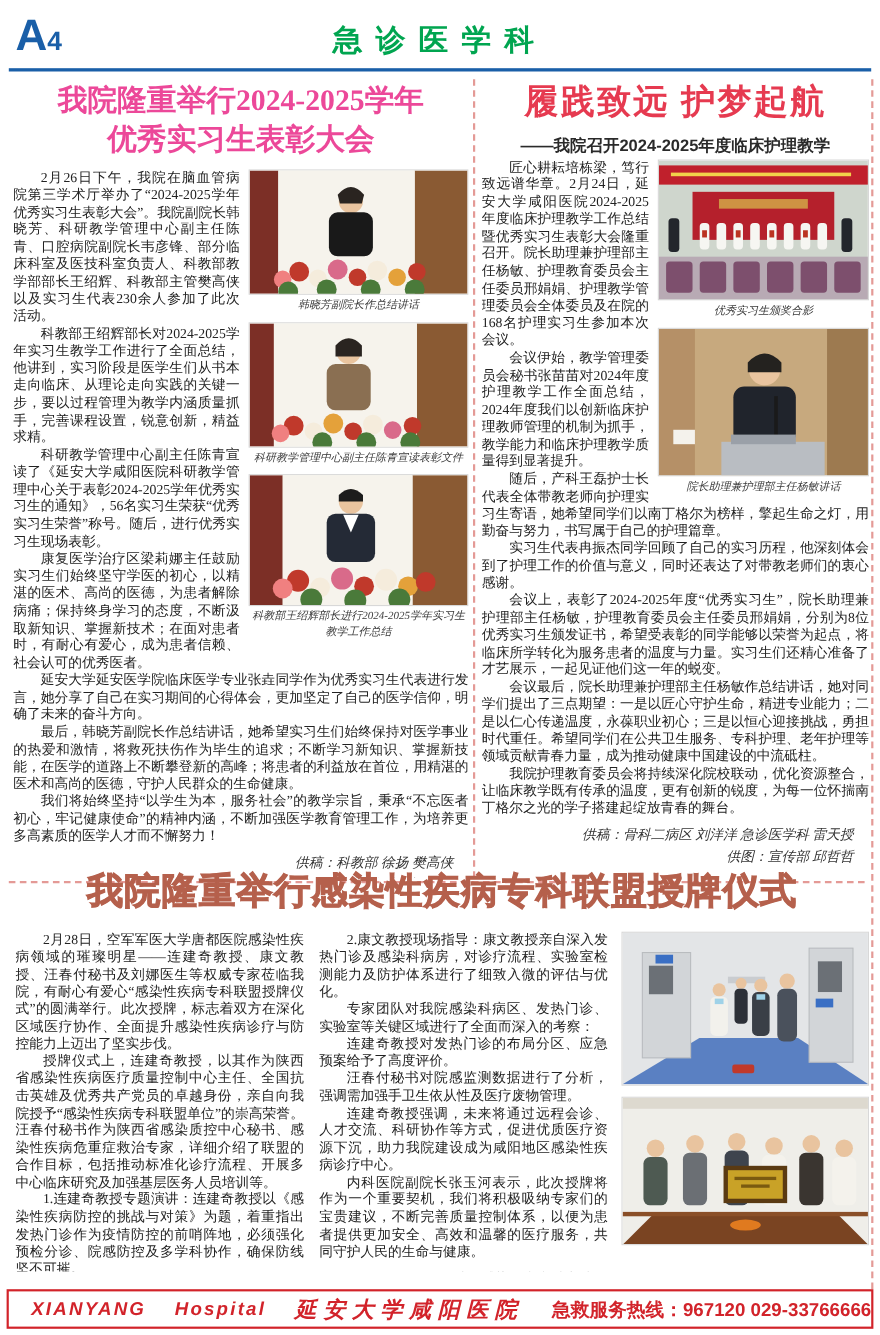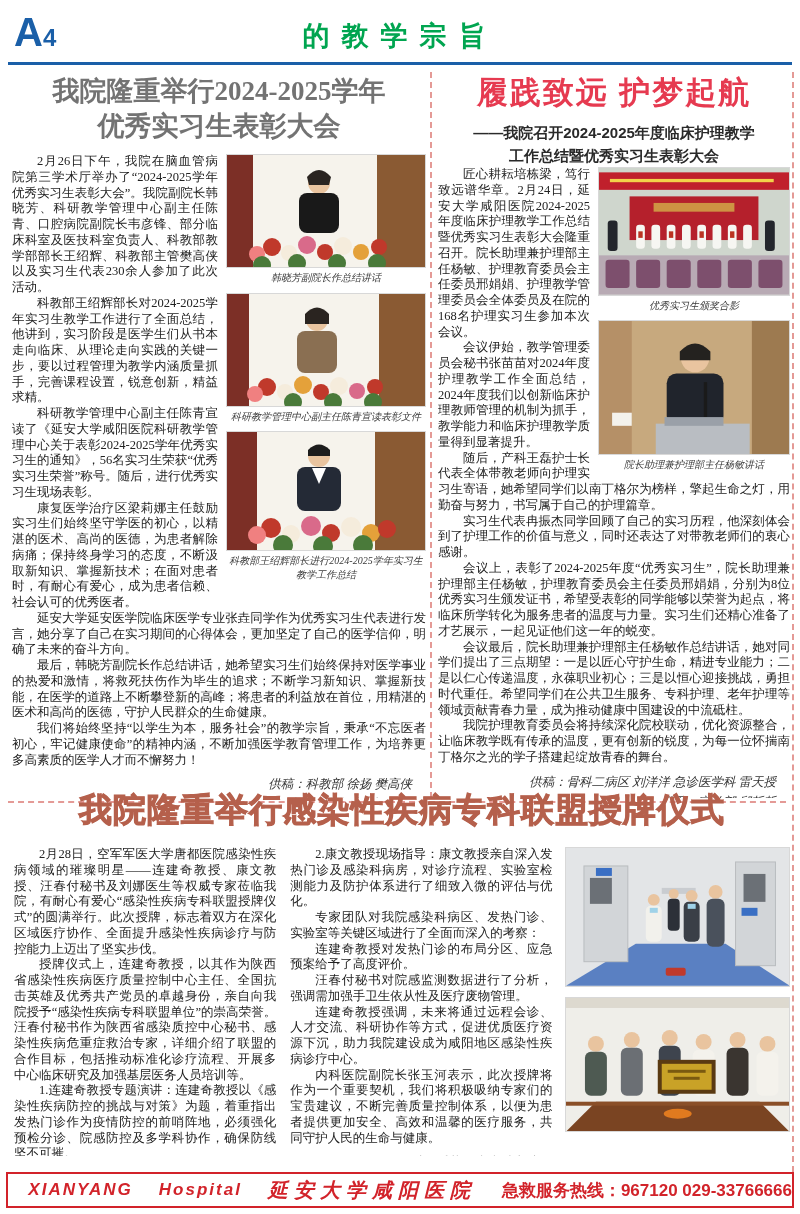--- a/index.html
+++ b/index.html
@@ -25,21 +25,21 @@
   .hdiv { position:absolute; top:801px; left:8px; right:14px; height:0; border-top:2px dashed #e49a96; }
   .rdiv { position:absolute; top:72px; left:792px; height:1100px; width:0; border-left:2px dashed #e49a96; }
 
   
   .article { position:absolute; overflow:hidden; }
   .body-text p { font-size:12.5px; line-height:1.26; text-align:justify; text-indent:2em; color:#222; }
   .byline { margin-top:6px; text-align:right; font-size:12.5px; font-style:italic; color:#333; line-height:1.6; padding-right:14px; }
 
   
   .art-left { top:70px; left:12px; width:414px; height:728px; }
-  .art-left .headline { text-align:center; color:#737373; font-weight:bold;
+  .art-left .headline { text-align:center; color:#ec4899; font-weight:bold;
     font-size:27px; line-height:1.3; margin:4px 0 10px 0; }
   .figcol-left { float:right; width:200px; margin-left:8px; }
   .figcol-right { float:right; width:192px; margin-left:8px; }
   figure { margin-bottom:8px; }
   figure svg { display:block; width:100%; border:1px solid #d8d8d8; }
   figcaption { font-size:10px; font-style:italic; color:#3a3a3a; text-align:center; line-height:1.35; margin-top:3px; }
 
   
   .art-right { top:70px; left:438px; width:352px; height:728px; }
   .art-right .headline { text-align:center; color:#e63a50; font-weight:bold; font-size:31px;
@@ -67,21 +67,21 @@
 </style>
 </head>
 <body>
 
 <div class="page">
 
   <div class="masthead">
     <div class="edition">
       <span class="big">A</span><span class="small">4</span>
     </div>
-    <div class="section-title">的教学宗旨</div>
+    <div class="section-title">急诊医学科</div>
   </div>
   <div class="mast-rule"></div>
 
   <div class="vdiv"></div>
   <div class="hdiv"></div>
   <div class="rdiv"></div>
 
   <div class="article art-left">
     <div class="headline">
       <div>我院隆重举行2024-2025学年</div>
@@ -178,21 +178,20 @@
     <div class="byline">
       <div>供稿：科教部 徐扬 樊高侠</div>
       <div>供图：宣传部 邱哲哲 科教部 孙锋</div>
     </div>
   </div>
 
   <div class="article art-right">
     <div class="headline">履践致远 护梦起航</div>
     <div class="subhead">
       <div>——我院召开2024-2025年度临床护理教学</div>
-      <div>工作总结暨优秀实习生表彰大会</div>
     </div>
     <div class="body-text">
       <div class="figcol-right">
         <figure>
           <svg viewBox="0 0 174 116" preserveAspectRatio="none">
             <rect width="174" height="116" fill="#cfd6cd"></rect>
             <rect x="0" y="4" width="174" height="16" fill="#c0202c"></rect>
             <g fill="#f2d24a">
                 <rect x="10" y="10" width="150" height="3"></rect>
               </g>

